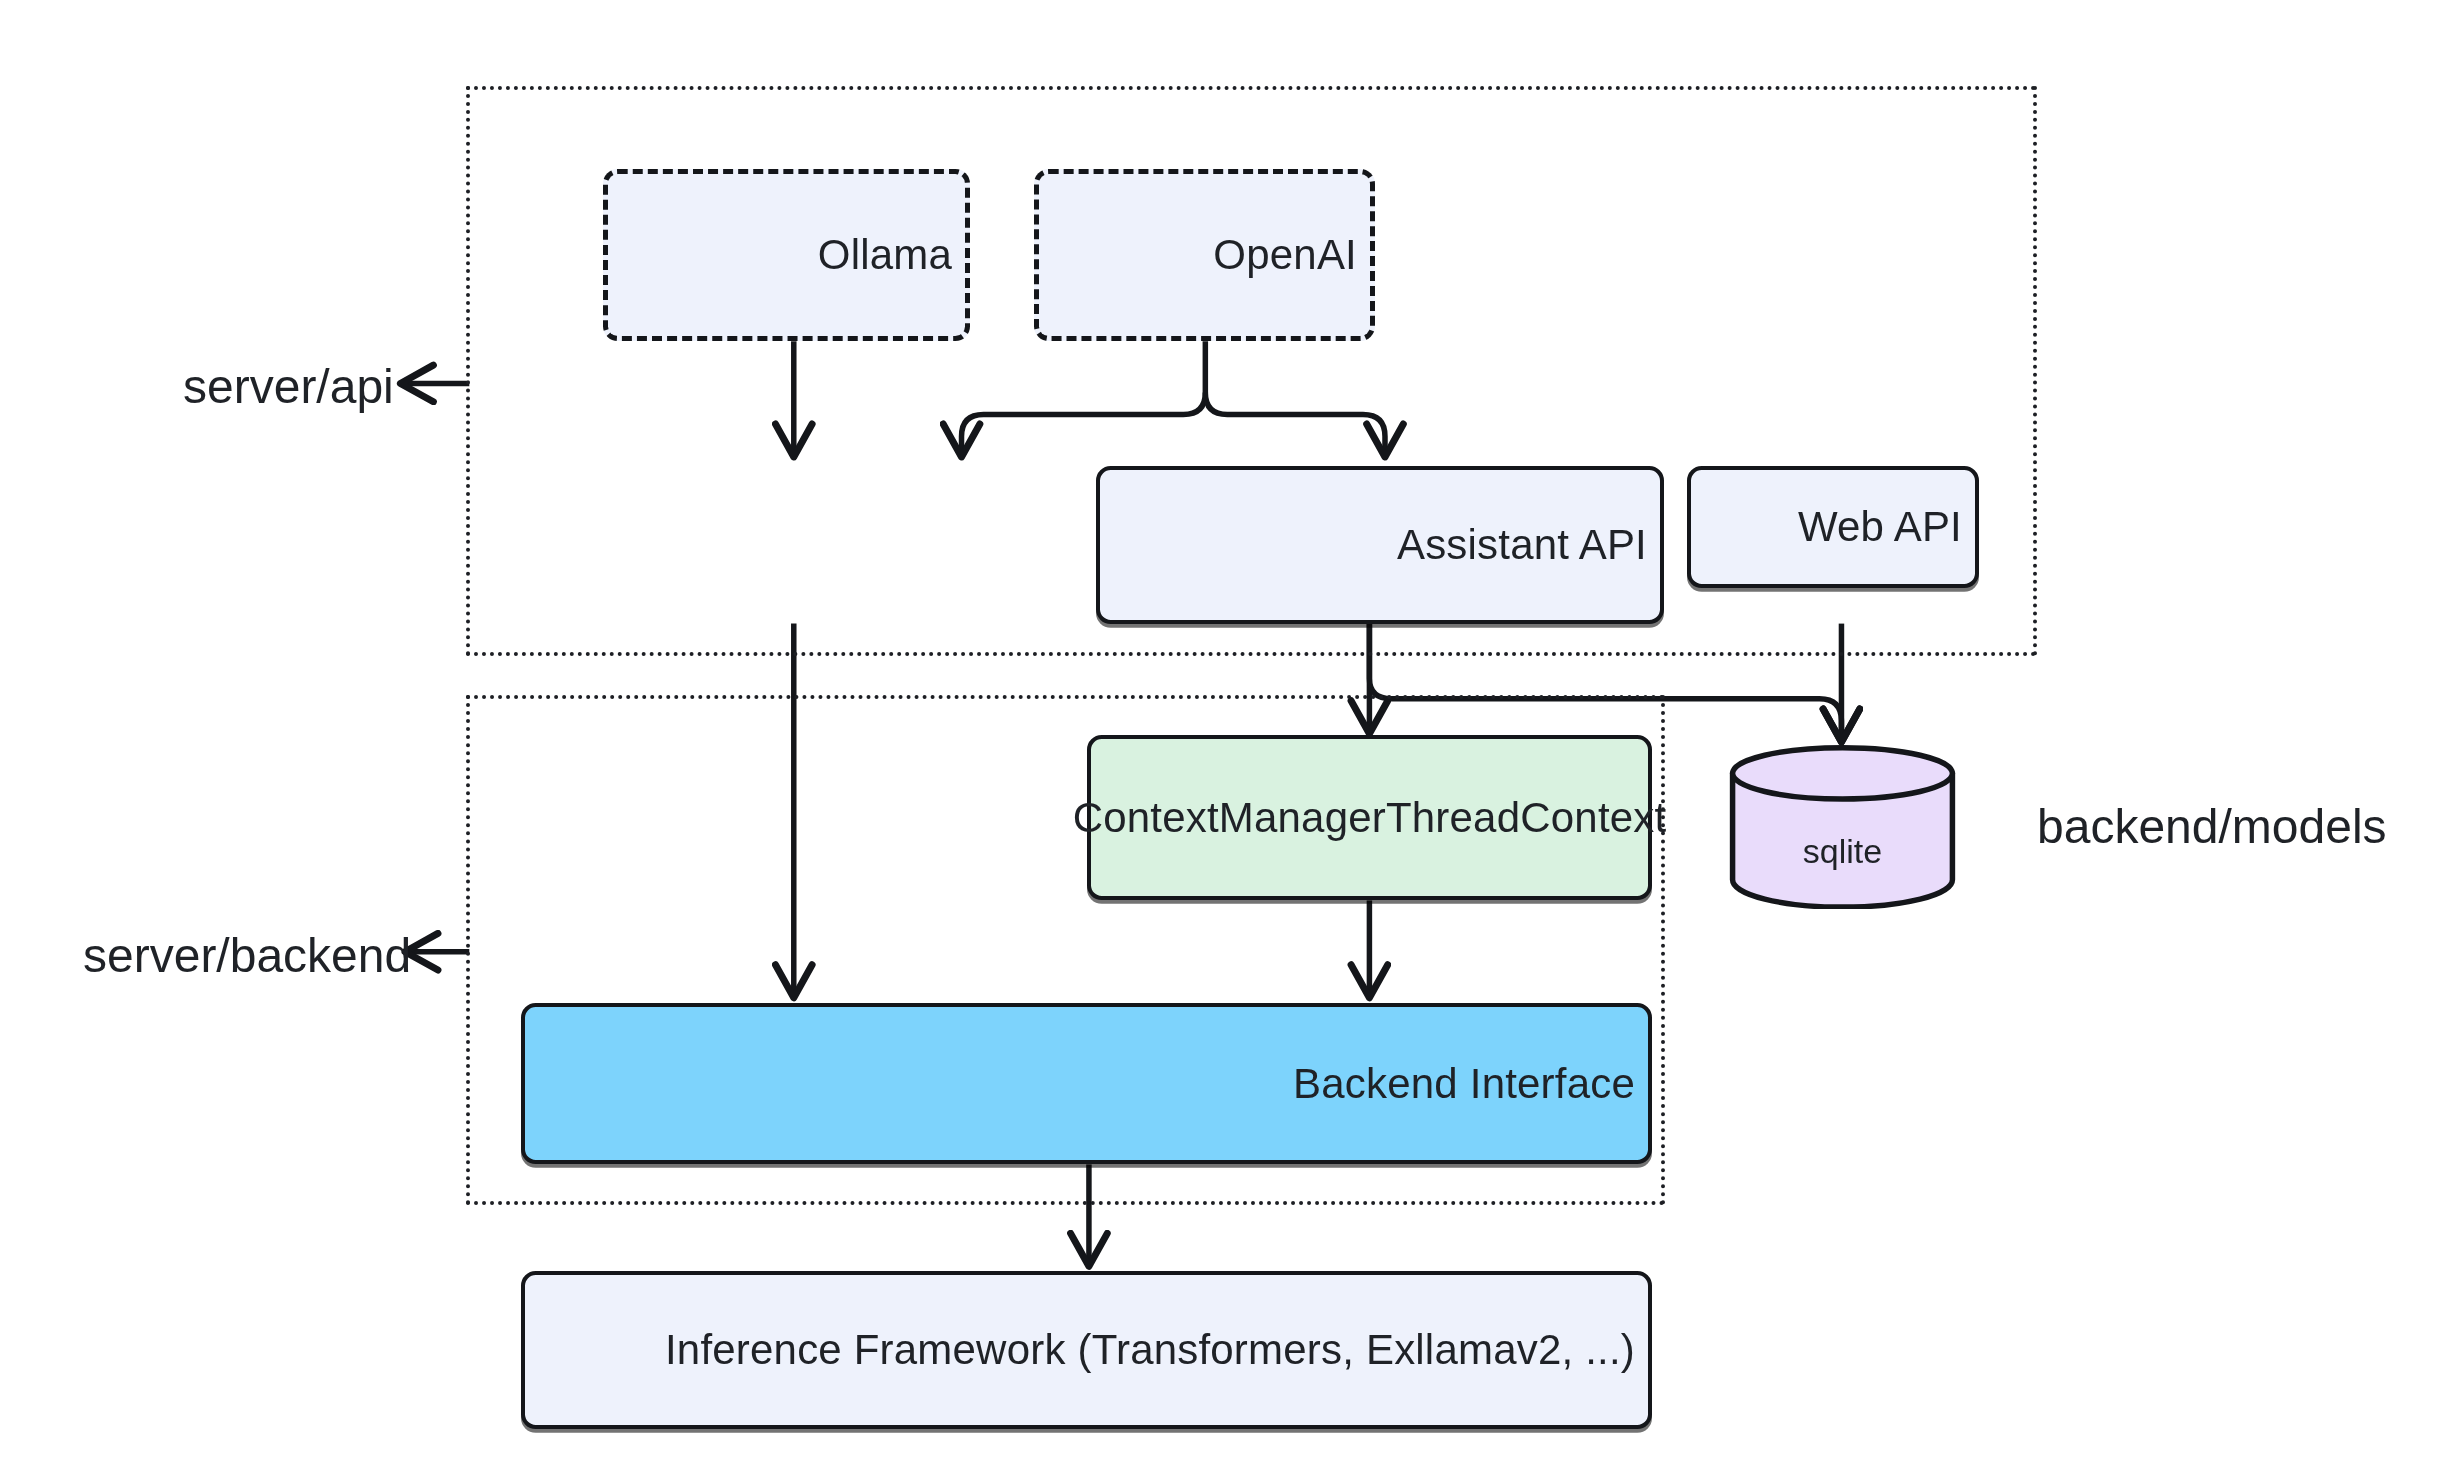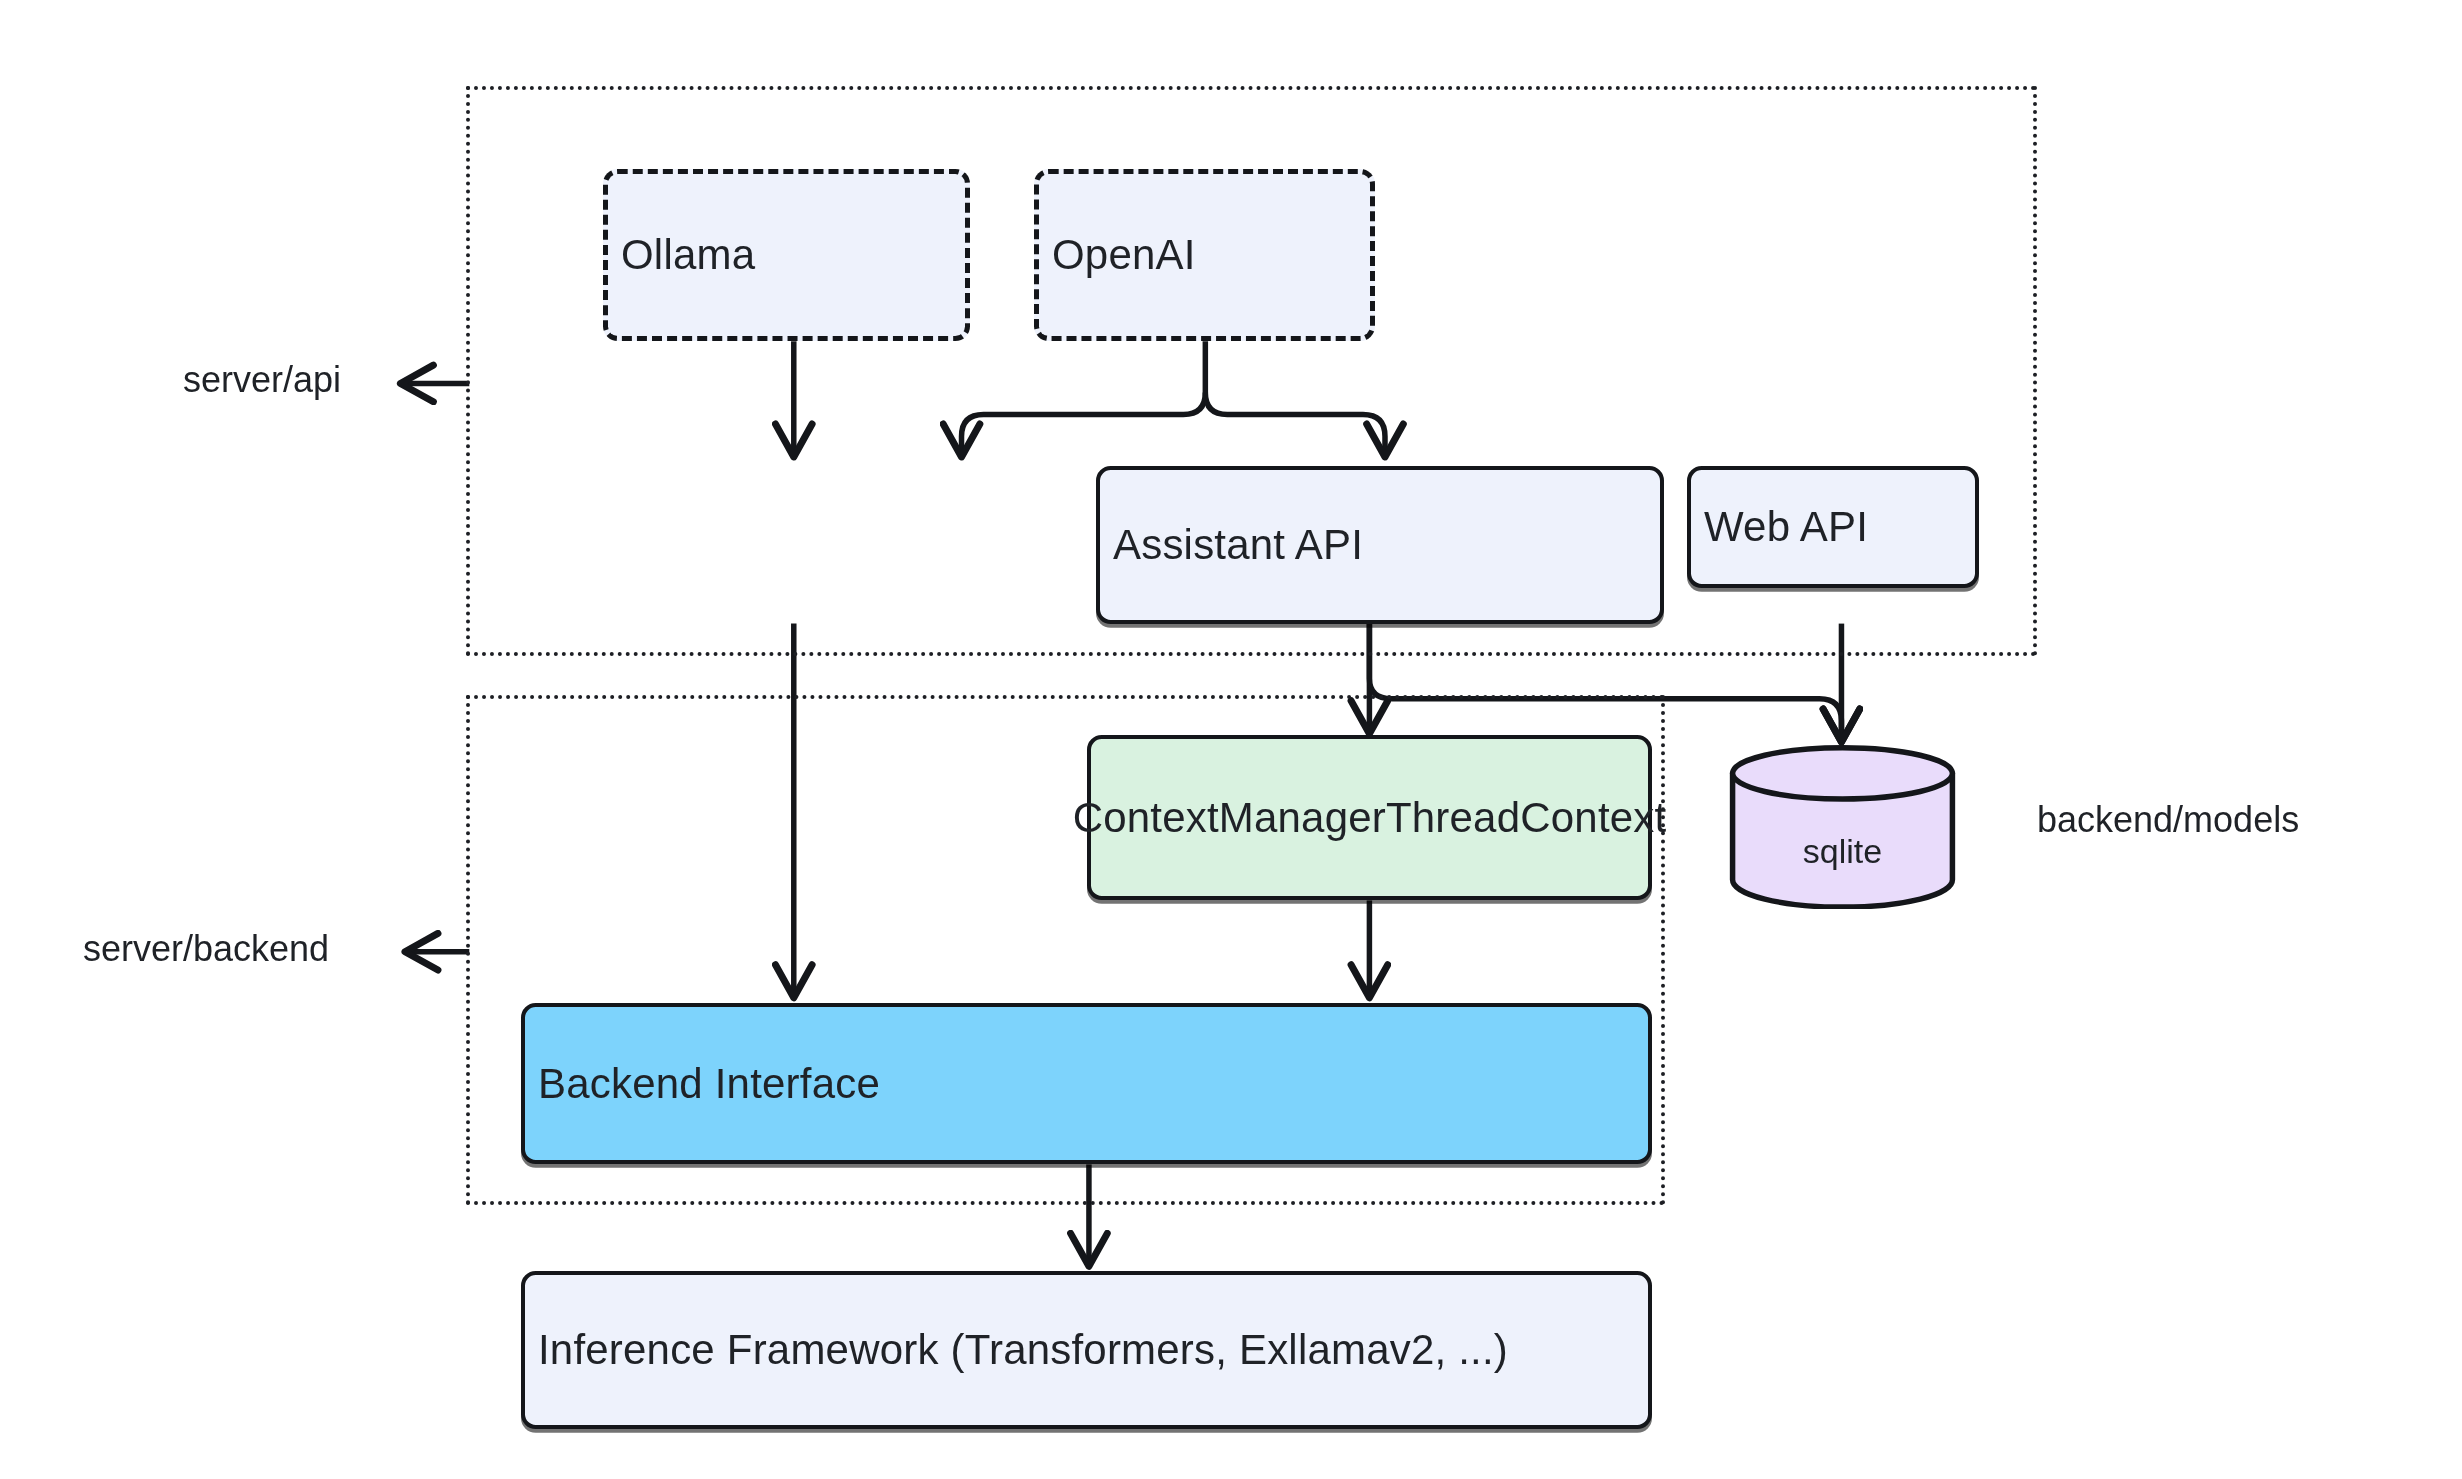--- a/index.html
+++ b/index.html
@@ -33,21 +33,21 @@
     border: 4.6px dotted #1d1f24;
     background: transparent;
   }
 
   
   .node {
     position: absolute;
     box-sizing: border-box;
     display: flex;
     align-items: center;
-    justify-content: flex-start;
+    justify-content: flex-end;
     text-align: center;
     color: #1f2227;
     border: 4.6px solid #14161a;
     border-radius: 14.7px;
     font-size: 42px;
     line-height: 1.28;
     letter-spacing: 0.2px;
     padding: 0 13px;
     box-shadow: 0 3.7px 0 0 rgba(0,0,0,0.55);
   }
@@ -71,21 +71,21 @@
     width: 100%;
     text-align: center;
     font-size: 34px;
     color: #1f2227;
     top: 88px;
   }
 
   
   .caption {
     position: absolute;
-    font-size: 36px;
+    font-size: 48px;
     color: #1f2227;
     white-space: nowrap;
   }
 </style>
 </head>
 <body>
 
 <div id="stage">
 
   <svg id="edges" viewBox="0 0 2686 1614" xmlns="http://www.w3.org/2000/svg">

